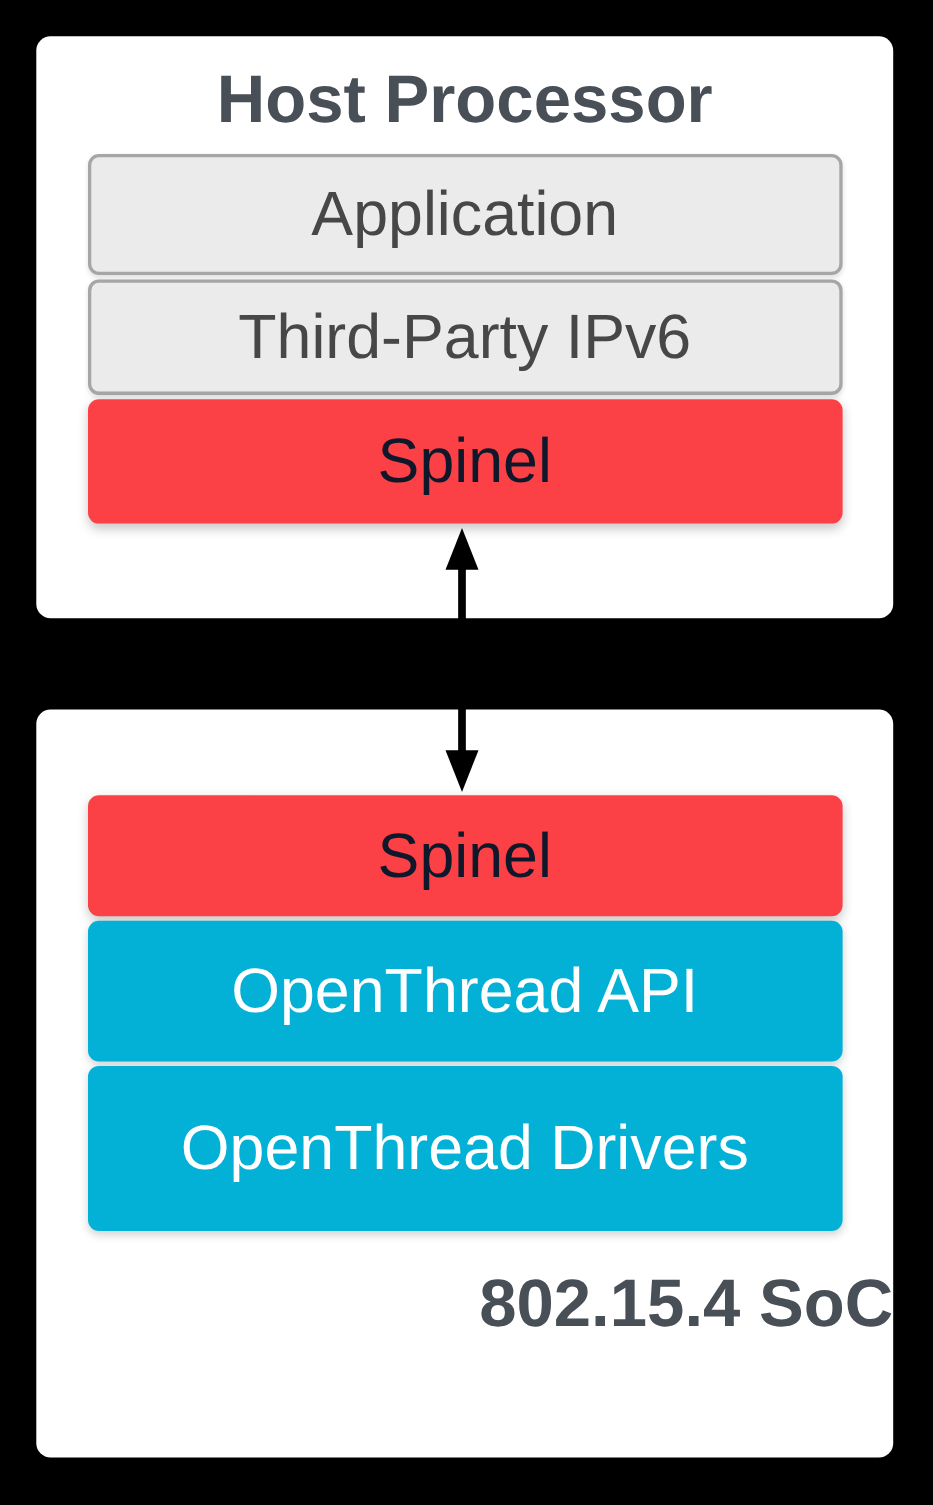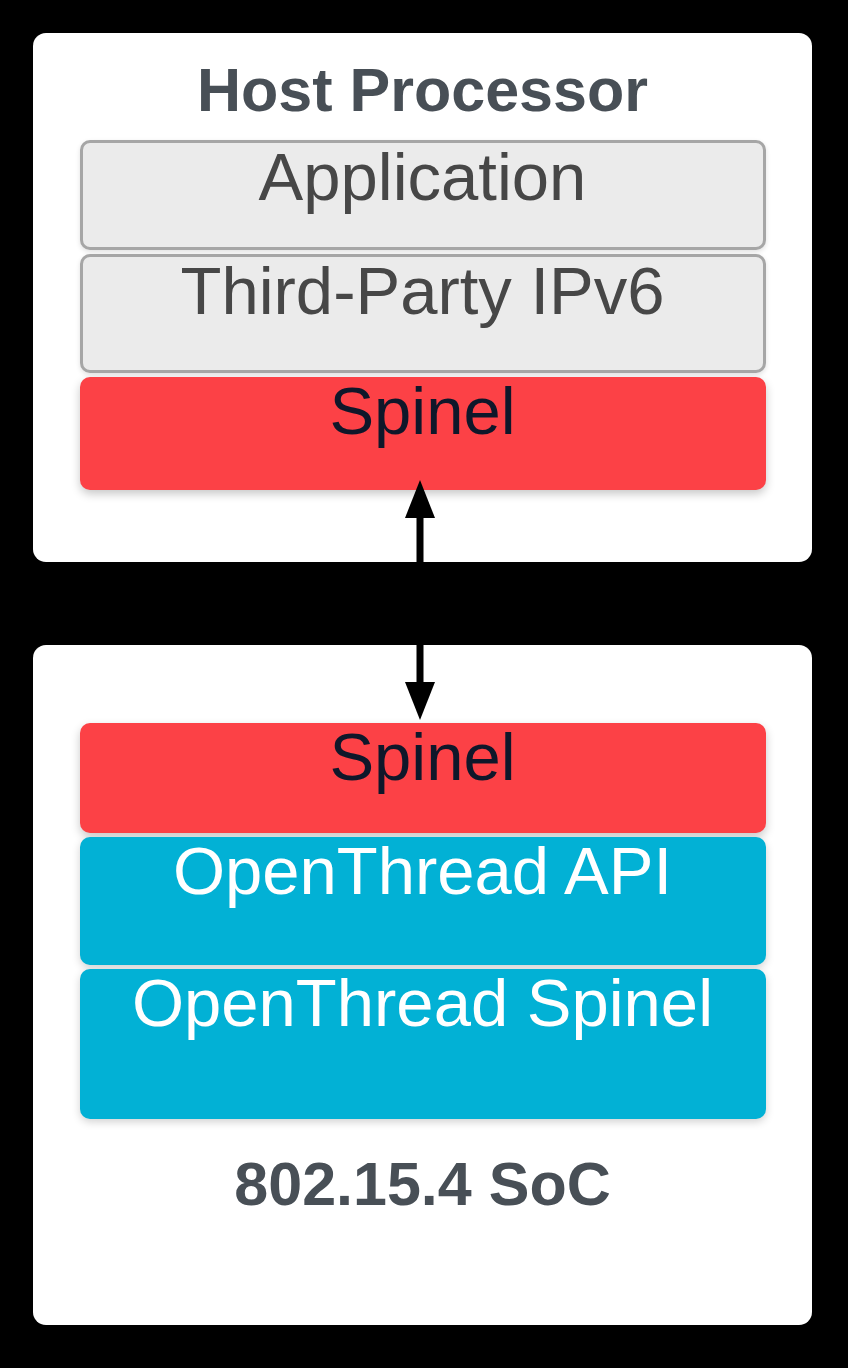--- a/index.html
+++ b/index.html
@@ -25,38 +25,39 @@
   .card.soc  { top: 645px; height: 680px; }
 
   .card-title {
     text-align: center;
     color: var(--title-text, #484F56);
     font-weight: 700;
     font-size: 61px;
     line-height: 1.1;
   }
   .host .card-title { margin-top: 24px; }
-  .soc  .card-title { margin-top: 32px; }
+  .soc  .card-title { margin-top: 32px; text-align: right; }
 
   .stack {
     width: 686px;
     margin: 0 auto;
     display: flex;
     flex-direction: column;
     row-gap: 4px;
   }
   .host .stack { margin-top: 16px; }
   .soc  .stack { margin-top: 78px; }
 
   .layer {
     box-sizing: border-box;
     border-radius: 10px;
     display: flex;
+    align-items: center;
     justify-content: center;
-    font-size: 67px;
+    font-size: 57px;
     line-height: 1;
   }
   .layer.gray {
     background: var(--gray-fill, #EBEBEB);
     border: 3px solid var(--gray-border, #A6A6A6);
     color: var(--gray-text, #474747);
     box-shadow: 0 2px 5px rgba(0,0,0,0.12);
   }
   .layer.red {
     background: var(--red, #FC4146);
@@ -68,21 +69,21 @@
     color: #ffffff;
     box-shadow: 0 3px 8px rgba(0,0,0,0.18);
   }
   .layer.blue {
     background: var(--blue, #2F5597);
     color: #ffffff;
     box-shadow: 0 3px 8px rgba(0,0,0,0.18);
   }
 
   .host .layer:nth-child(1) { height: 110px; }
-  .host .layer:nth-child(2) { height: 119px; }
+  .host .layer:nth-child(2) { height: 105px; }
   .host .layer:nth-child(3) { height: 113px; }
 
   .soc .layer:nth-child(1) { height: 110px; }
   .soc .layer:nth-child(2) { height: 128px; }
   .soc .layer:nth-child(3) { height: 150px; }
   .soc .layer:nth-child(4) { height: 108px; }
 
   .connector {
     position: absolute;
     left: 403px;
@@ -120,19 +121,19 @@
 
   <div class="card soc">
     <div class="stack">
       <div class="layer red">
         <span>Spinel</span>
       </div>
       <div class="layer cyan">
         <span>OpenThread API</span>
       </div>
       <div class="layer cyan">
-        <span>OpenThread Spinel</span>
+        <span>OpenThread Drivers</span>
       </div>
     </div>
     <div class="card-title">802.15.4 SoC</div>
   </div>
 
 </div>
 
 </body></html>

